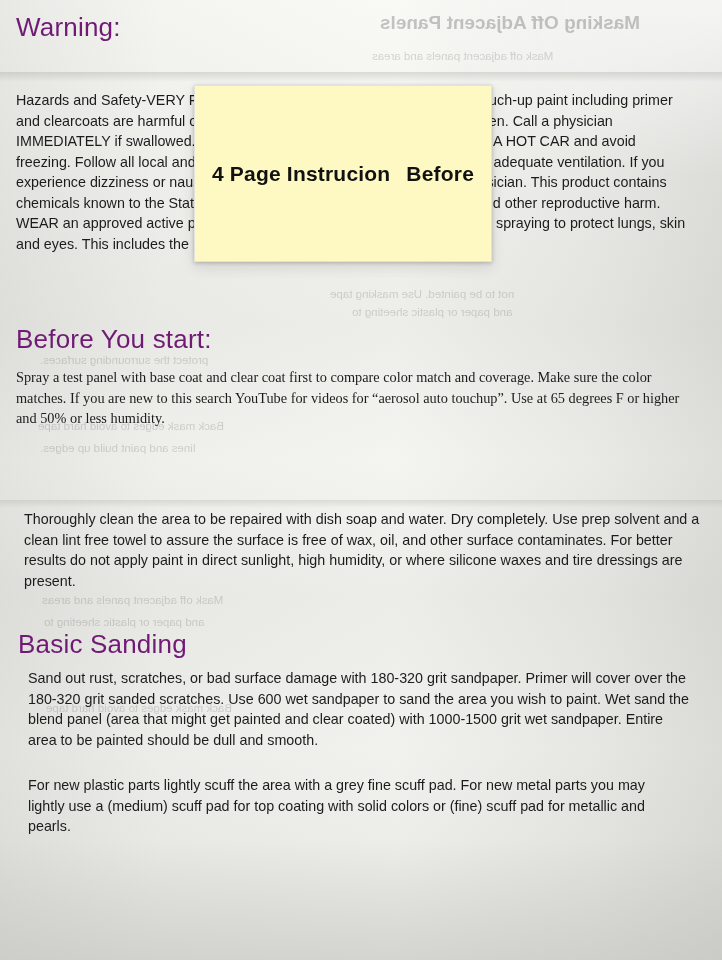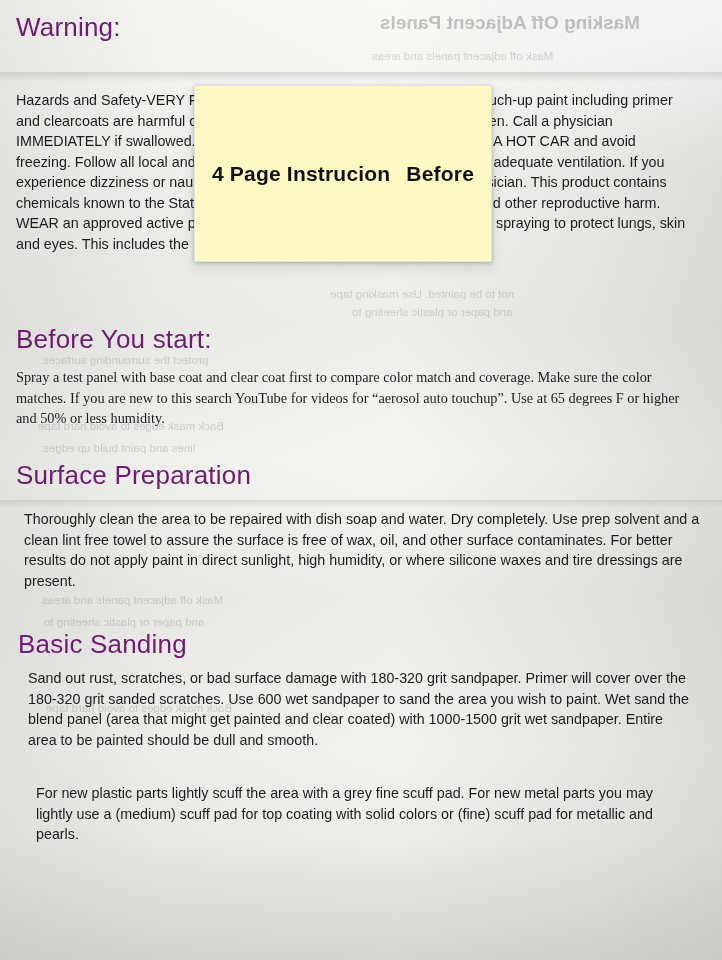--- a/index.html
+++ b/index.html
@@ -139,26 +139,25 @@
   <div class="bleed body" style="left:46px; top:700px;">Back mask edges to avoid hard tape</div>
 
   <div class="content">
 
     <h2 class="section" style="left:16px; top:12px;">Warning:</h2>
     <p class="para" style="left:16px; top:90px; width:678px;">Hazards and Safety-VERY FLAMMABLE. Use in well ventilated area. All touch-up paint including primer and clearcoats are harmful or fatal if swallowed. Keep out of reach of children. Call a physician IMMEDIATELY if swallowed. Do not store above 120F. DO NOT STORE IN A HOT CAR and avoid freezing. Follow all local and state regulations for proper disposal. Use with adequate ventilation. If you experience dizziness or nausea stop product use immediately and call physician. This product contains chemicals known to the State of California to cause birth defects, cancer and other reproductive harm. WEAR an approved active paint respirator and WEAR safety goggles when spraying to protect lungs, skin and eyes. This includes the primer, paint and clearcoat.</p>
 
     <h2 class="section" style="left:16px; top:324px;">Before You start:</h2>
     <p class="para" style="left:16px; top:367px; width:672px;font-family:Liberation Serif, serif;">Spray a test panel with base coat and clear coat first to compare color match and coverage. Make sure the color matches.  If you are new to this search YouTube for videos for “aerosol auto touchup”.  Use at 65 degrees F or higher and 50% or less humidity.</p>
 
-    <h2 class="section" style="left:16px; top:460px;">Surface Preparation</h2>
     <p class="para" style="left:24px; top:509px; width:680px;">Thoroughly clean the area to be repaired with dish soap and water.  Dry completely. Use prep solvent and a clean lint free towel to assure the surface is free of wax, oil, and other surface contaminates. For better results do not apply paint in direct sunlight, high humidity, or where silicone waxes and tire dressings are present.</p>
 
     <h2 class="section" style="left:18px; top:593px;margin-top:36px;">Basic Sanding</h2>
     <p class="para" style="left:28px; top:668px; width:666px;">Sand out rust, scratches, or bad surface damage with 180-320 grit sandpaper. Primer will cover over the 180-320 grit sanded scratches. Use 600 wet sandpaper to sand the area you wish to paint. Wet sand the blend panel (area that might get painted and clear coated) with 1000-1500 grit wet sandpaper. Entire area to be painted should be dull and smooth.</p>
-    <p class="para" style="left:36px; top:775px; width:650px;margin-top:8px;">For new plastic parts lightly scuff the area with a grey fine scuff pad. For new metal parts you may lightly use a (medium) scuff pad for top coating with solid colors or (fine) scuff pad for metallic and pearls.</p>
+    <p class="para" style="left:28px; top:775px; width:650px;">For new plastic parts lightly scuff the area with a grey fine scuff pad. For new metal parts you may lightly use a (medium) scuff pad for top coating with solid colors or (fine) scuff pad for metallic and pearls.</p>
 
   </div>
 
   <div id="overlay-card">
     <div class="line">4 Page Instrucion</div>
     <div class="line">Before</div>
   </div>
 
 </div>
 

